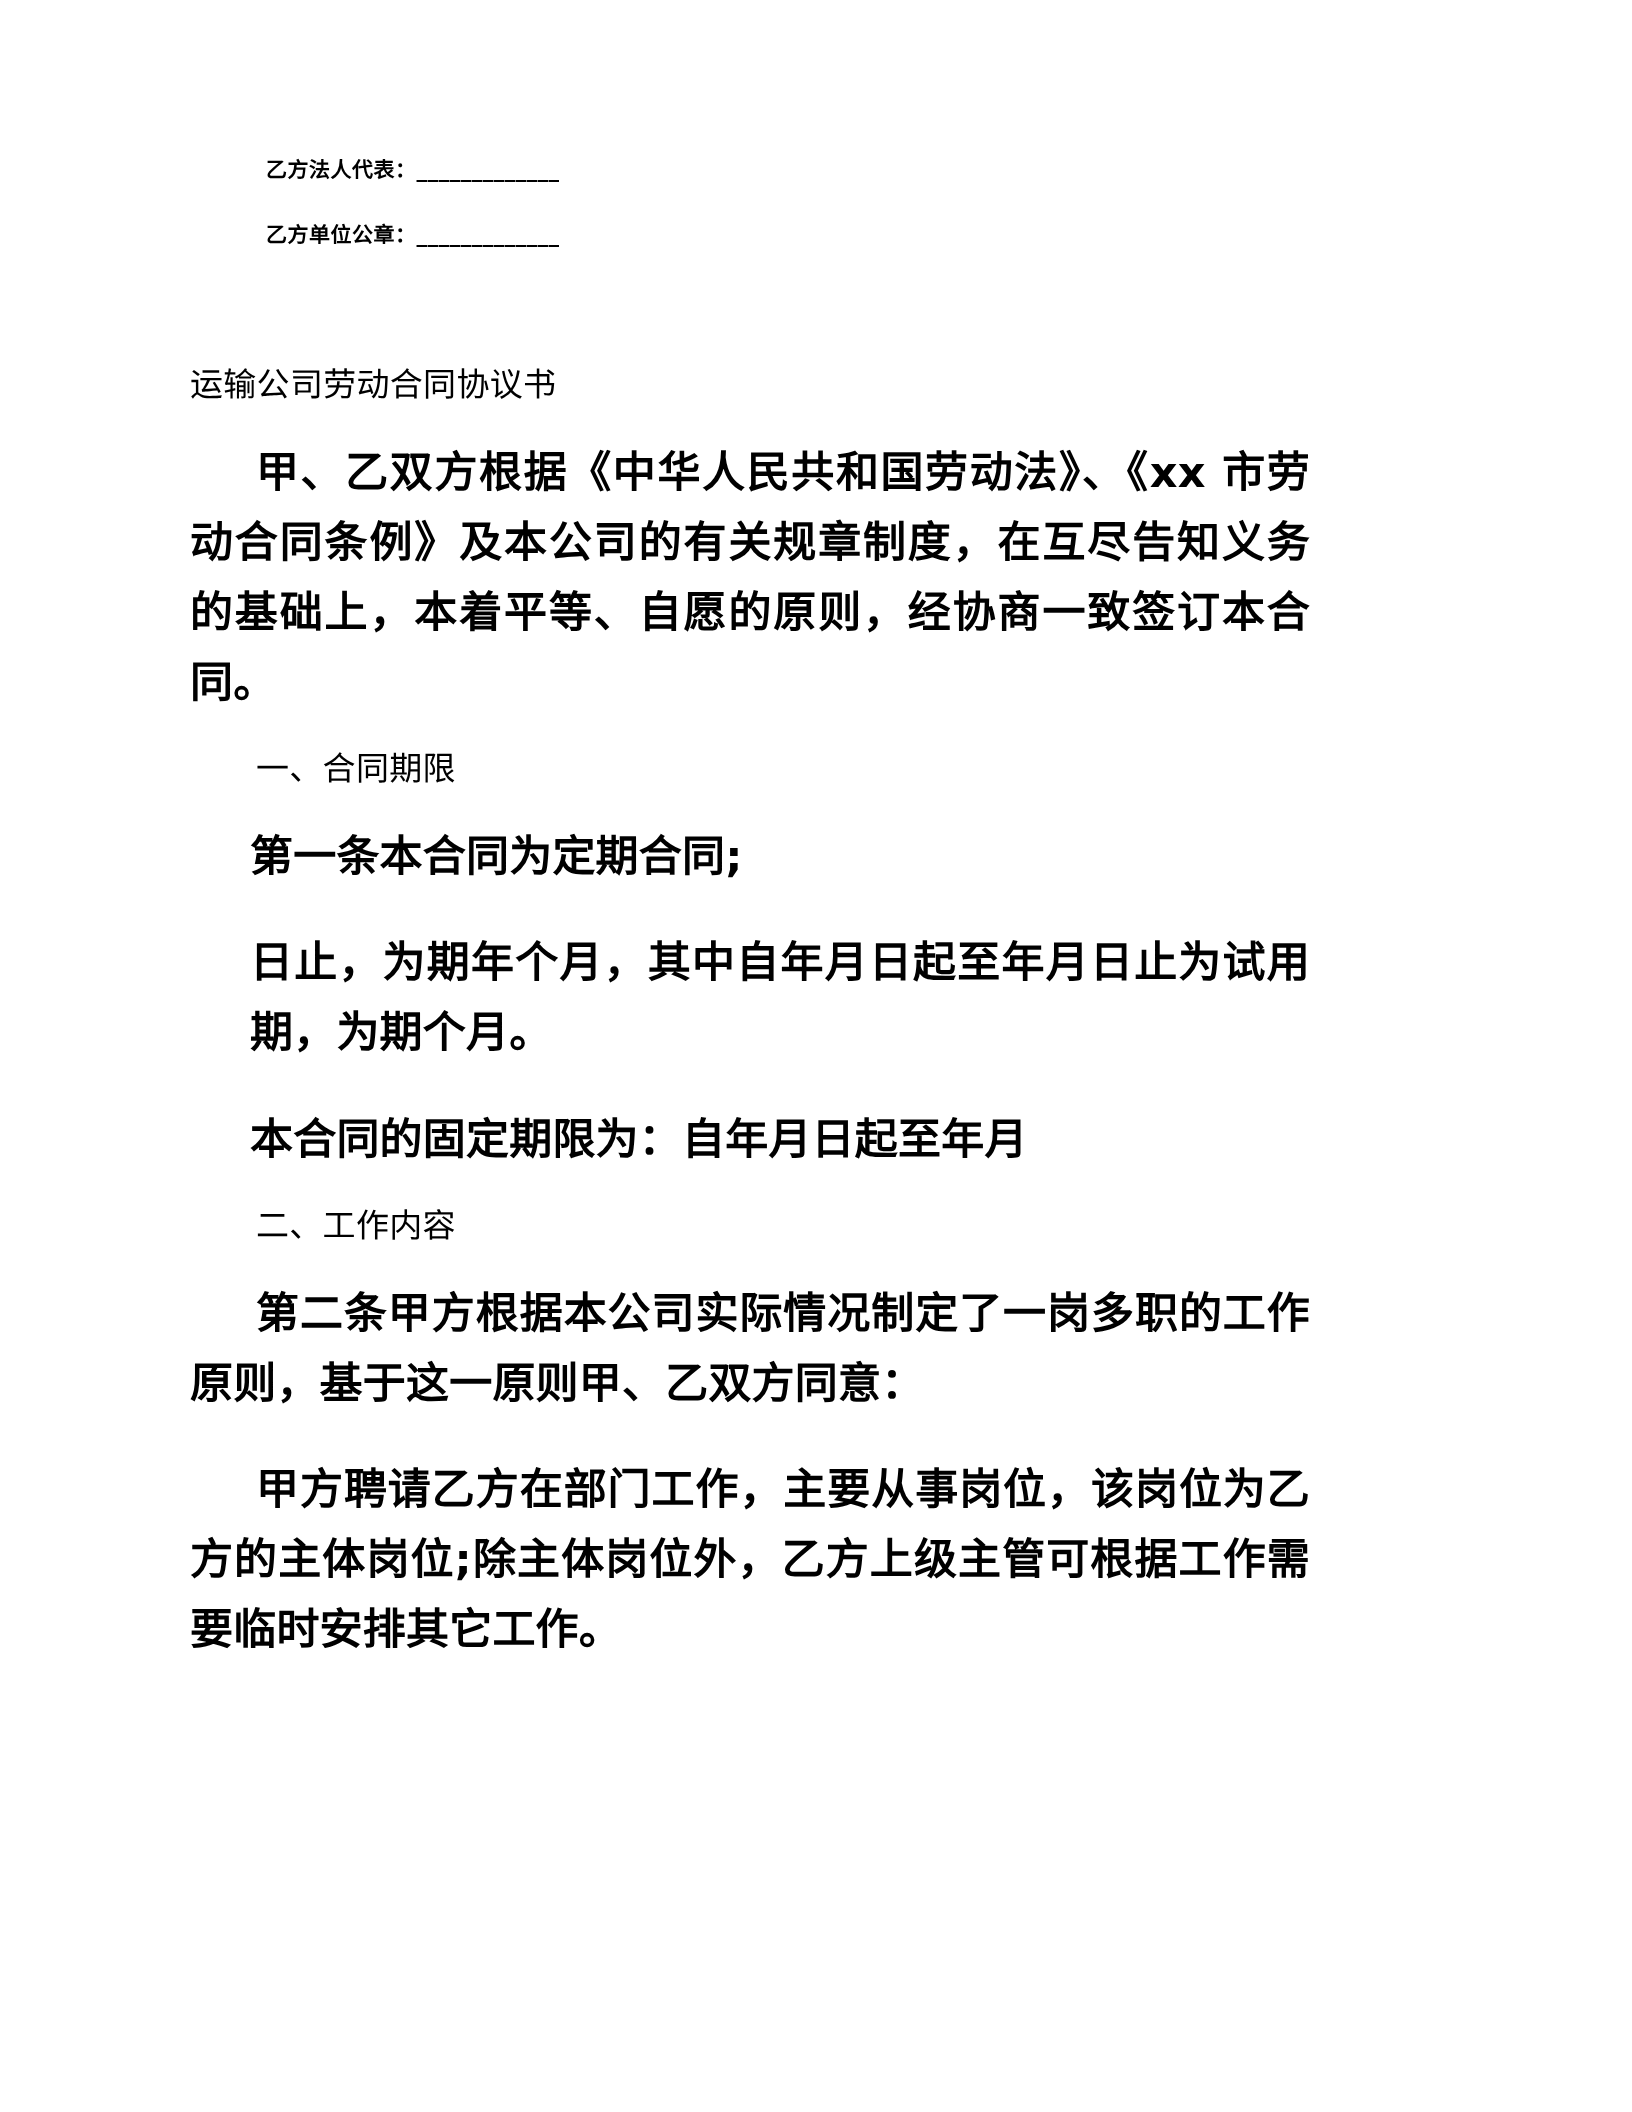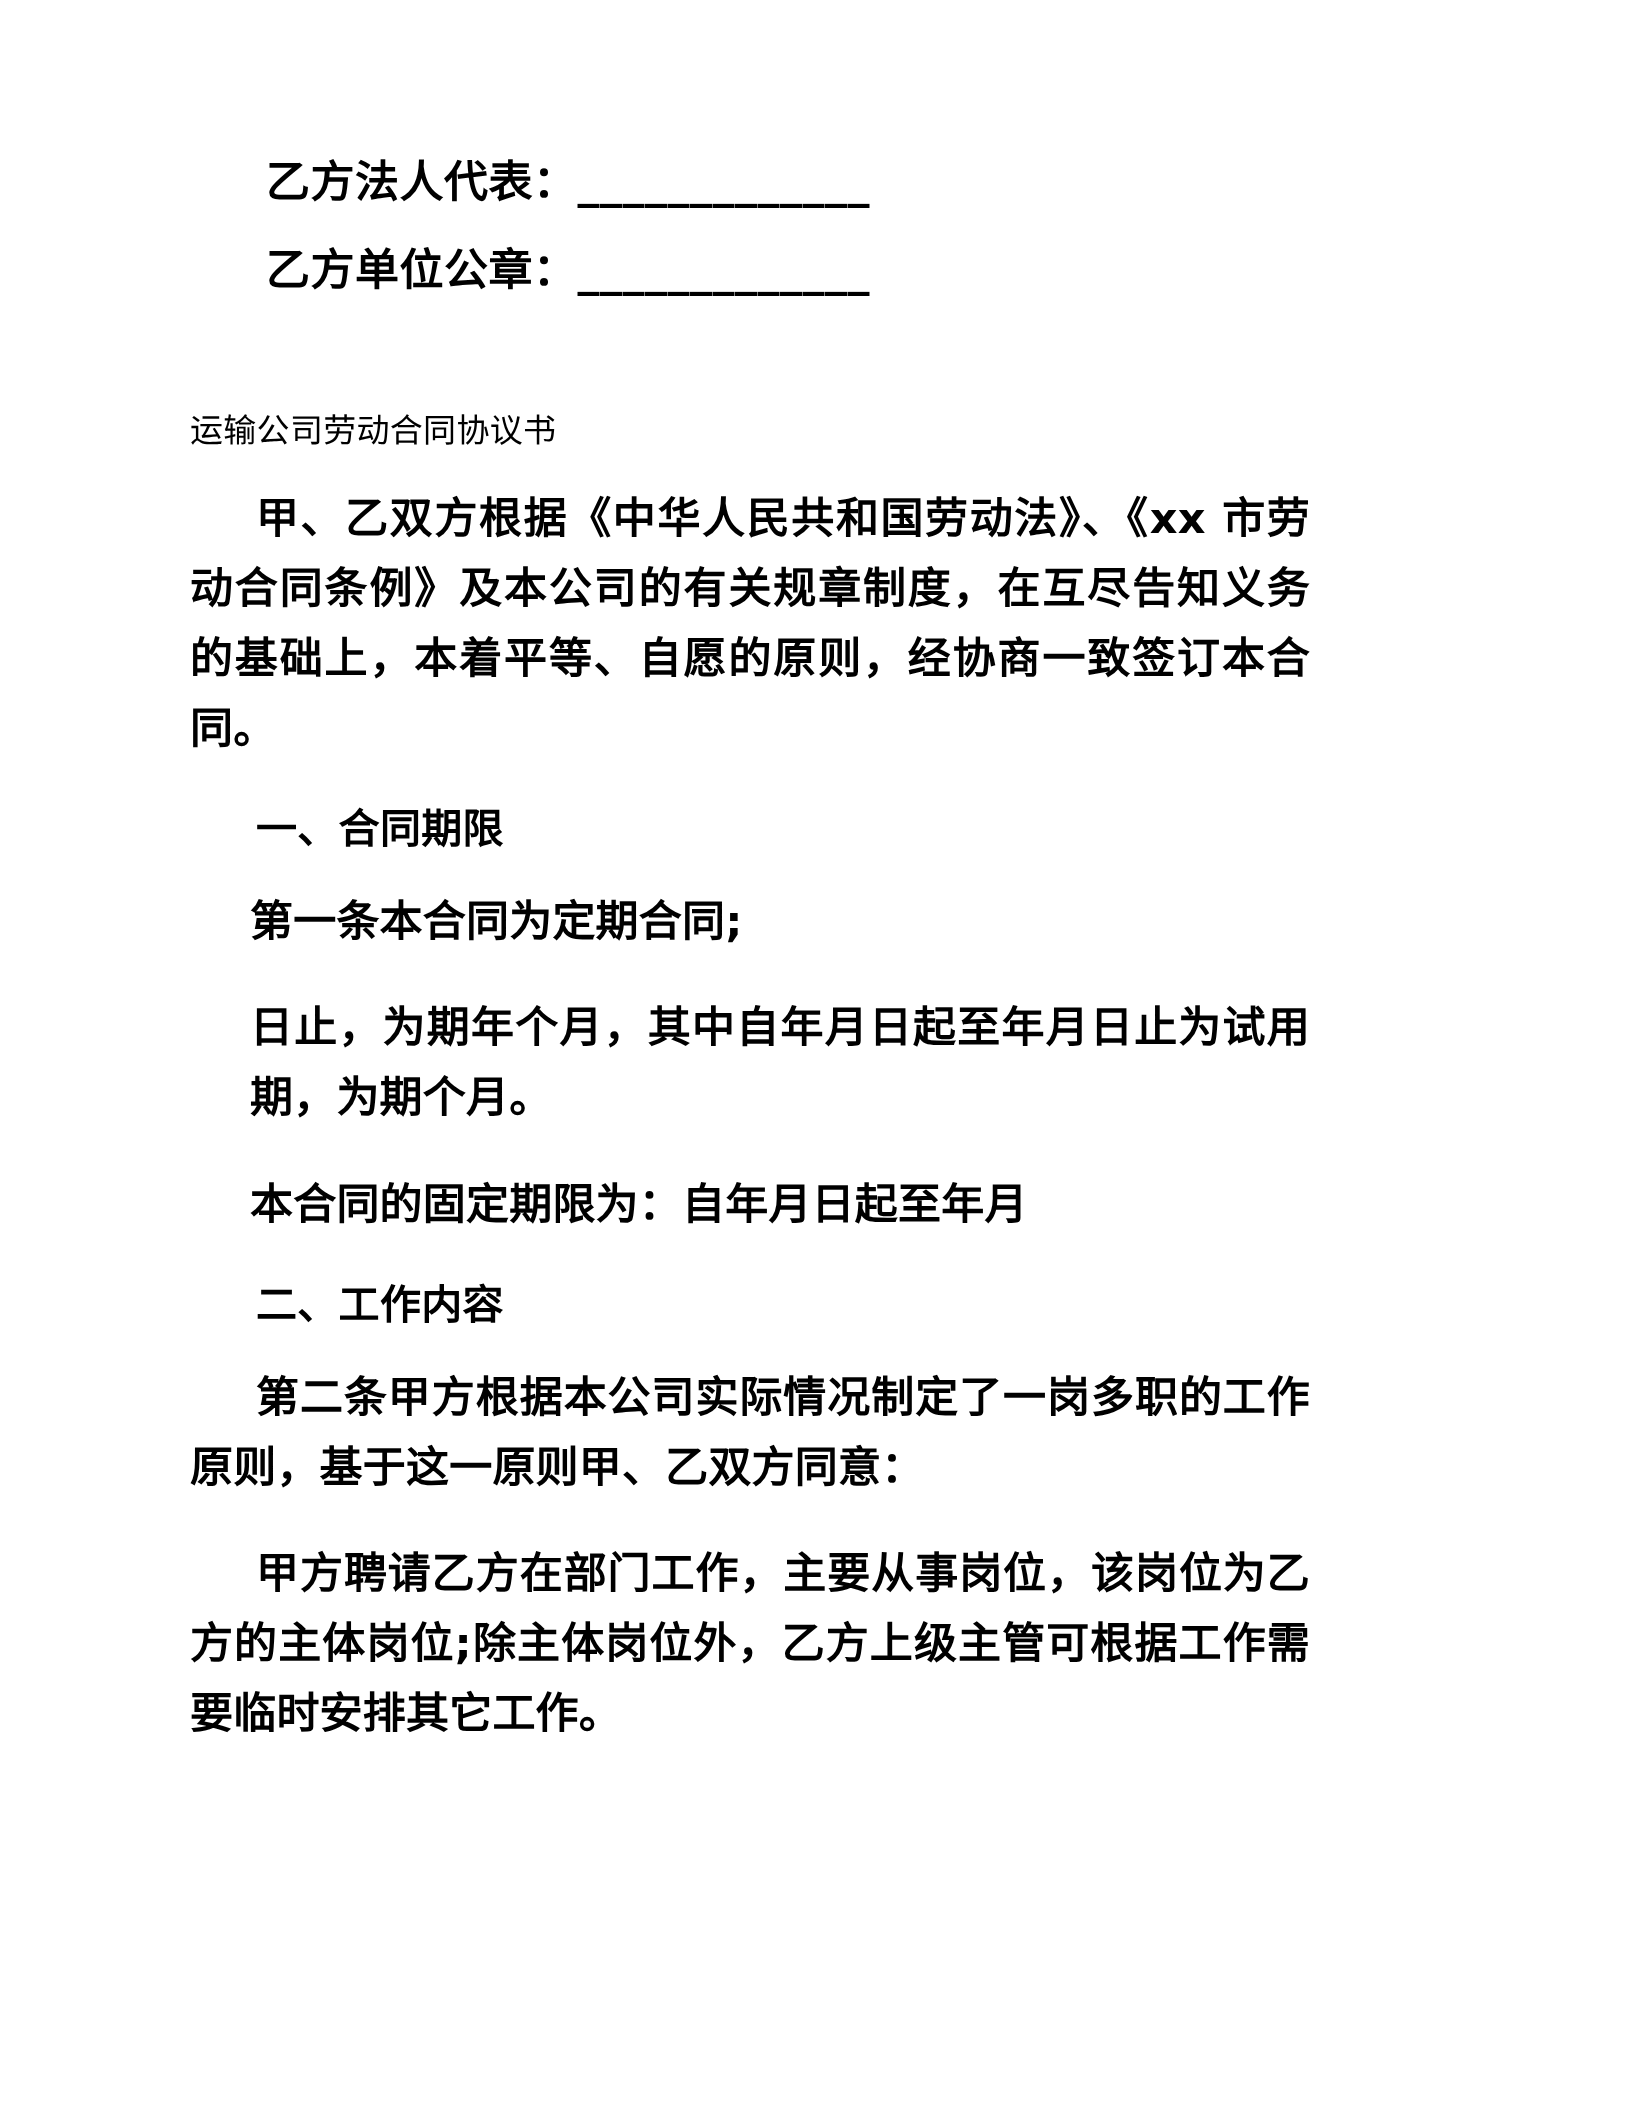--- a/index.html
+++ b/index.html
@@ -19,21 +19,21 @@
     width: 1632px;
     height: 2112px;
     box-sizing: border-box;
     padding: 150px 190px 0 190px;
     background: #ffffff;
   }
   .doc-body {
     width: 1120px;
   }
   .sig-line {
-    font-size: 44px;
+    font-size: 21px;
     font-weight: 700;
     line-height: 1.0;
     margin: 0 0 0 0;
     padding: 0;
     letter-spacing: 0.5px;
     white-space: pre;
   }
   .sig-1 { margin-left: 76px; margin-top: 10px; }
   .sig-2 { margin-left: 76px; margin-top: 44px; }
   .sig-3 { margin-left: 34px; margin-top: 60px; }
@@ -54,24 +54,24 @@
     line-height: 1.63;
     margin: 36px 0 0 0;
     text-align: justify;
     text-justify: inter-ideograph;
     letter-spacing: 0.2px;
   }
   .para.indent { text-indent: 66px; }
   .para.nohang { text-indent: 0; padding-left: 60px; }
 
   .heading-item {
-    font-size: 41px;
-    font-weight: 700;
+    font-size: 33px;
+    font-weight: 400;
     line-height: 1.0;
-    margin: 46px 0 0 0;
+    margin: 35px 0 0 0;
     text-indent: 66px;
     letter-spacing: 0.3px;
   }
 </style>
 </head>
 <body>
 
 <div class="page">
   <div class="doc-body">
 

